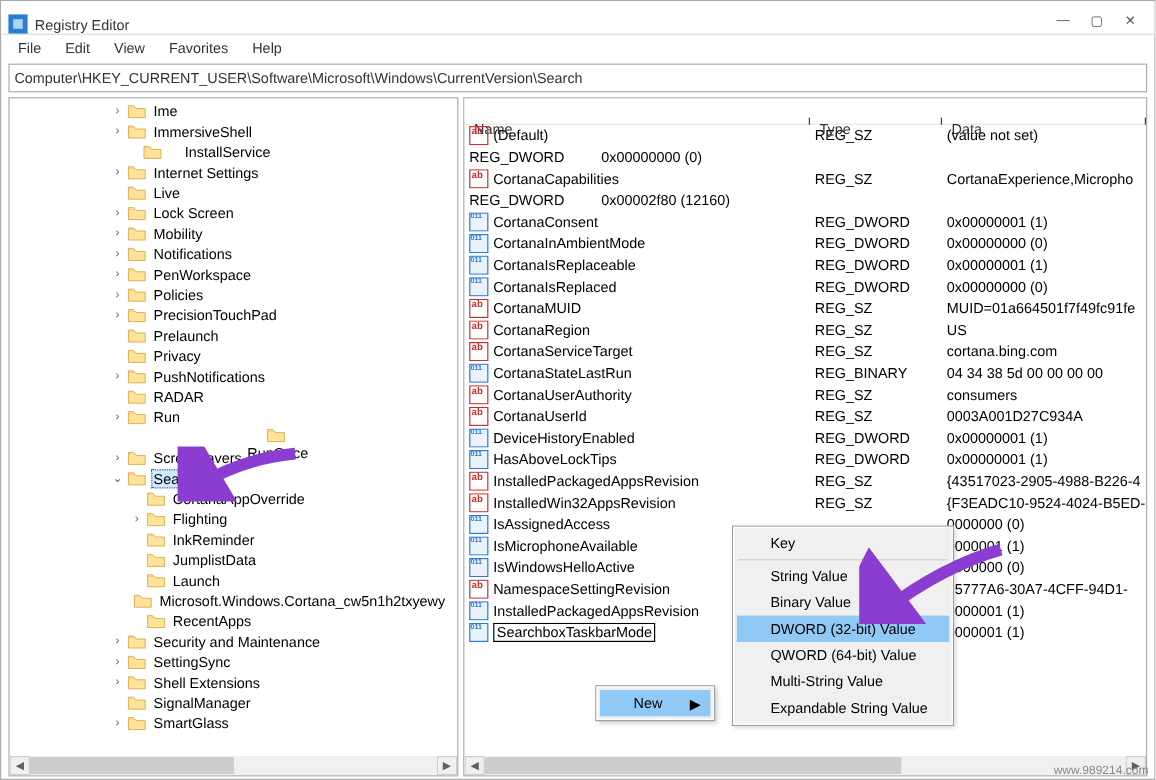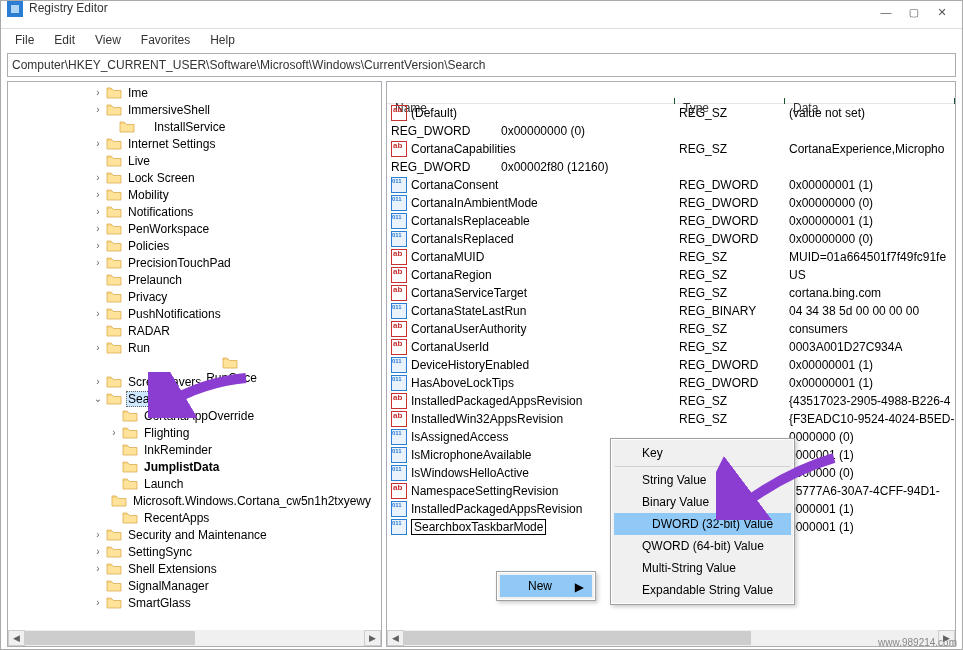--- a/index.html
+++ b/index.html
@@ -1,18 +1,18 @@
 <!DOCTYPE html>
 <html><head>
 <meta charset="utf-8">
 <style>
 * { margin: 0; padding: 0; box-sizing: border-box; font-family: 'Segoe UI', Tahoma, sans-serif; }
 body { width: 963px; height: 650px; background: #fff; overflow: hidden; position: relative; font-size: 12px; }
 .window { width: 100%; height: 100%; border: 1px solid #aaa; display: flex; flex-direction: column; }
-.titlebar { height: 28px; background: #fff; border-bottom: 1px solid #ddd; display: flex; align-items: flex-start; padding: 0 6px; }
+.titlebar { height: 28px; background: #fff; border-bottom: 1px solid #ddd; display: flex; align-items: flex-end; padding: 0 6px; }
 .titlebar .icon-reg { width: 16px; height: 16px; background: #2b7cd3; margin-right: 6px; display: flex; align-items: center; justify-content: center; }
 .titlebar .icon-reg::before { content: ""; width: 8px; height: 8px; background: #aed4f5; }
 .titlebar .title { font-size: 12px; color: #333; flex: 1; }
 .win-btn { width: 28px; height: 22px; display: flex; align-items: center; justify-content: center; font-size: 11px; color: #555; }
 .menubar { height: 22px; display: flex; align-items: center; padding: 0 4px; gap: 0; }
 .menubar .menu-item { padding: 2px 10px; font-size: 12px; color: #333; }
 .pathbar { height: 24px; border: 1px solid #abadb3; margin: 2px 6px; background: #fff; display: flex; align-items: center; padding: 0 4px; }
 .pathbar span { font-size: 12px; color: #333; white-space: nowrap; overflow: hidden; }
 .content { flex: 1; display: flex; overflow: hidden; }
 .tree-pane { width: 375px; border: 1px solid #abadb3; margin: 2px 0 2px 6px; background: #fff; overflow-y: auto; overflow-x: auto; position: relative; }
@@ -37,21 +37,21 @@
 .val-sz::before { content: "ab"; font-size: 8px; color: #c93030; font-weight: bold; position: absolute; top: -1px; left: 1px; }
 .val-dw { border: 1px solid #2b7cd3; position: relative; background: #eaf3fc; }
 .val-dw::before { content: "011"; font-size: 6px; color: #2b7cd3; font-weight: bold; position: absolute; top: 0; left: 0; line-height: 6px; }
 .list-row .cell.name-cell { width: 288px; display: flex; align-items: center; }
 .list-row .cell.type-cell { width: 110px; }
 .list-row .cell.data-cell { flex: 1; }
 .editing { border: 1px solid #000; background: #fff; padding: 0 2px; }
 .context-menu { position: absolute; left: 610px; top: 438px; background: #f0f0f0; border: 1px solid #a0a0a0; box-shadow: 2px 2px 4px rgba(0,0,0,0.2); z-index: 10; font-size: 12px; }
 .context-menu-inner { border: 1px solid #fff; padding: 2px; }
 .ctx-item { padding: 4px 18px 4px 28px; white-space: nowrap; position: relative; }
-.ctx-item.hl { background: #90c8f6; text-align: right; }
+.ctx-item.hl { background: #90c8f6; }
 .ctx-sub { position: absolute; left: 496px; top: 571px; background: #f0f0f0; border: 1px solid #a0a0a0; box-shadow: 2px 2px 4px rgba(0,0,0,0.2); z-index: 9; font-size: 12px; }
 .ctx-sub-inner { border: 1px solid #fff; padding: 2px; }
 .ctx-sub .ctx-item { padding: 4px 40px 4px 28px; }
 .ctx-sub .ctx-item.hl { background: #90c8f6; }
 .ctx-sub .arrow { position: absolute; right: 8px; top: 5px; }
 .arrow-annot { position: absolute; pointer-events: none; z-index: 20; }
 .watermark { position: absolute; bottom: 2px; right: 6px; font-size: 10px; color: #888; z-index: 30; }
 .hscroll-stub { position: absolute; left: 0; right: 0; bottom: 0; height: 16px; background: #f0f0f0; display: flex; }
 .hscroll-stub .btn { width: 17px; height: 16px; background: #f0f0f0; border: 1px solid #cdcdcd; display: flex; align-items: center; justify-content: center; font-size: 9px; color: #606060; }
 .hscroll-stub .track { flex: 1; background: #f0f0f0; position: relative; }
@@ -254,21 +254,21 @@
             <span class="tree-label">Flighting</span>
           </div>
           <div class="tree-row" style="padding-left: 96px;">
             <span class="expander"></span>
             <span class="folder-icon"><svg viewBox="0 0 16 14">
                 <path d="M1 3 L6 3 L7.5 4.5 L15 4.5 L15 12 L1 12 Z" fill="#ffe39b" stroke="#d9a23b" stroke-width="0.7"></path>
                 <path d="M1 3 L1 2 L5 2 L6.5 3.5" fill="#ffe39b" stroke="#d9a23b" stroke-width="0.7"></path>
               </svg></span>
             <span class="tree-label">InkReminder</span>
           </div>
-          <div class="tree-row" style="padding-left: 96px; font-weight: bold;">
+          <div class="tree-row" style="padding-left: 96px;">
             <span class="expander"></span>
             <span class="folder-icon"><svg viewBox="0 0 16 14">
                 <path d="M1 3 L6 3 L7.5 4.5 L15 4.5 L15 12 L1 12 Z" fill="#ffe39b" stroke="#d9a23b" stroke-width="0.7"></path>
                 <path d="M1 3 L1 2 L5 2 L6.5 3.5" fill="#ffe39b" stroke="#d9a23b" stroke-width="0.7"></path>
               </svg></span>
             <span class="tree-label">JumplistData</span>
           </div>
           <div class="tree-row" style="padding-left: 96px;">
             <span class="expander"></span>
             <span class="folder-icon"><svg viewBox="0 0 16 14">

